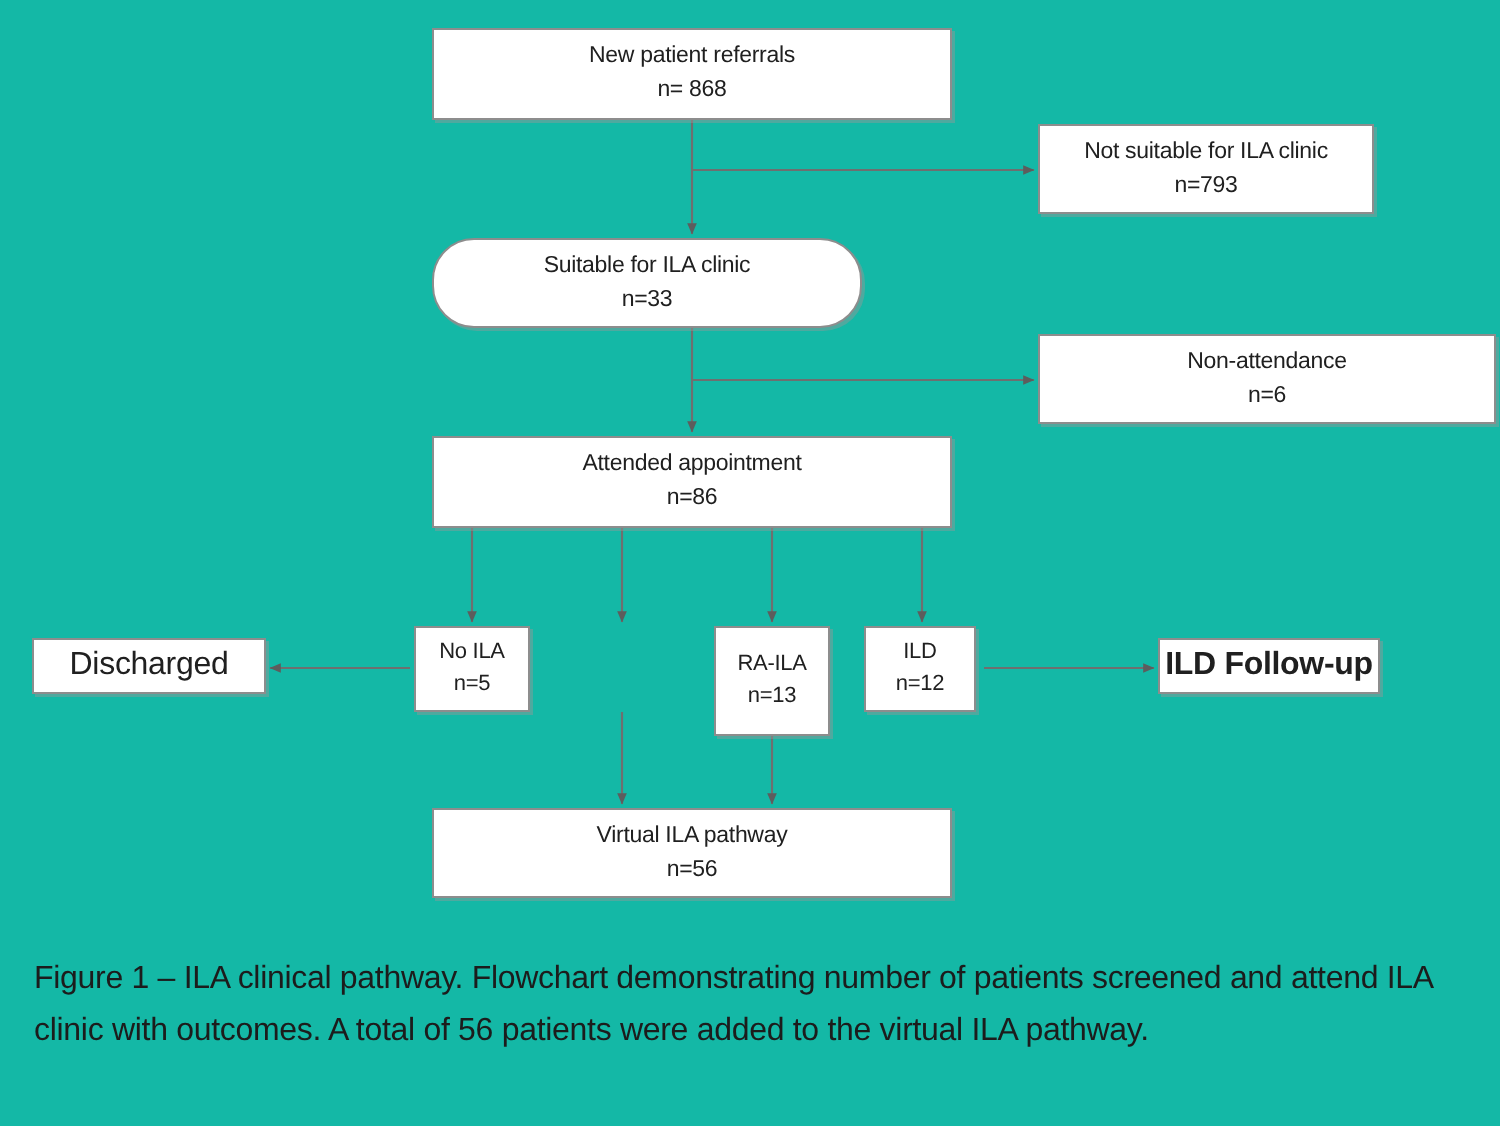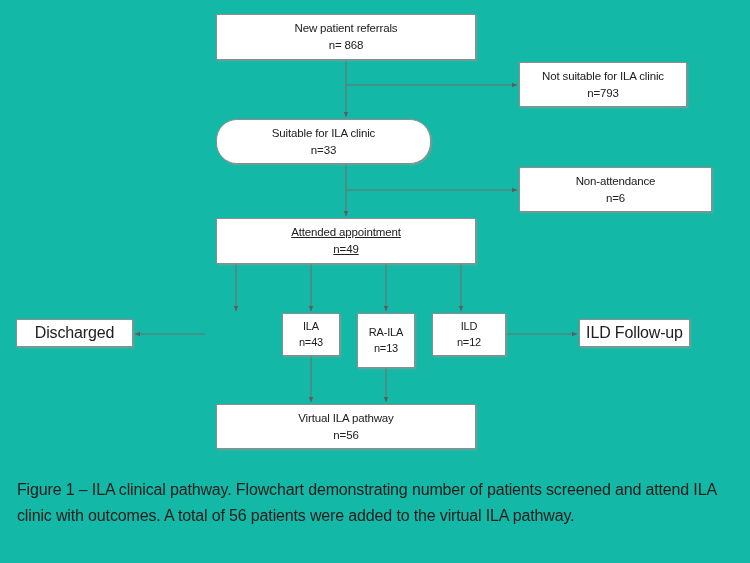--- a/index.html
+++ b/index.html
@@ -54,30 +54,30 @@
   .node.small {
     font-size: 11px;
   }
   .node.single-line {
     font-size: 16px;
   }
   
   #node-referrals      { left: 216px; top: 14px;  width: 260px; height: 46px; }
   #node-not-suitable   { left: 519px; top: 62px;  width: 168px; height: 45px; }
   #node-suitable       { left: 216px; top: 119px; width: 215px; height: 45px; border-radius: 21px; }
-  #node-non-attendance { left: 519px; top: 167px; width: 193px; height: 45px; }
-  #node-attended       { left: 216px; top: 218px; width: 260px; height: 46px; text-decoration: underline; }
+  #node-non-attendance { left: 519px; top: 167px; width: 229px; height: 45px; }
+  #node-attended       { left: 216px; top: 218px; width: 260px; height: 46px; }
 
   #node-no-ila         { left: 207px; top: 313px; width: 58px;  height: 43px; }
   #node-ila            { left: 282px; top: 313px; width: 58px;  height: 43px; }
   #node-ra-ila         { left: 357px; top: 313px; width: 58px;  height: 55px; }
-  #node-ild            { left: 432px; top: 313px; width: 74px;  height: 43px; }
+  #node-ild            { left: 432px; top: 313px; width: 56px;  height: 43px; }
 
   #node-discharged     { left: 16px;  top: 319px; width: 117px; height: 28px; }
-  #node-ild-followup   { left: 579px; top: 319px; width: 111px; height: 28px; }
+  #node-ild-followup   { left: 579px; top: 319px; width: 111px; height: 28px; font-weight: bold; }
 
   #node-virtual        { left: 216px; top: 404px; width: 260px; height: 45px; text-align: right; }
 
   
   #caption {
     position: absolute;
     left: 17px;
     top: 477px;
     width: 712px;
     font-size: 16px;
@@ -137,28 +137,28 @@
     <span class="node-count">n=33</span>
   </div>
 
   <div class="node" id="node-non-attendance">
     <span class="node-label">Non-attendance</span>
     <span class="node-count">n=6</span>
   </div>
 
   <div class="node" id="node-attended">
     <span class="node-label">Attended appointment</span>
-    <span class="node-count">n=49</span>
+    <span class="node-count">n=86</span>
   </div>
 
+  <div class="node small" id="node-no-ila">
+    <span class="node-label">No ILA</span>
+    <span class="node-count">n=5</span>
+  </div>
 
-  <div class="node small" id="node-ila">
-    <span class="node-label">ILA</span>
-    <span class="node-count">n=43</span>
-  </div>
 
   <div class="node small" id="node-ra-ila">
     <span class="node-label">RA-ILA</span>
     <span class="node-count">n=13</span>
   </div>
 
   <div class="node small" id="node-ild">
     <span class="node-label">ILD</span>
     <span class="node-count">n=12</span>
   </div>

